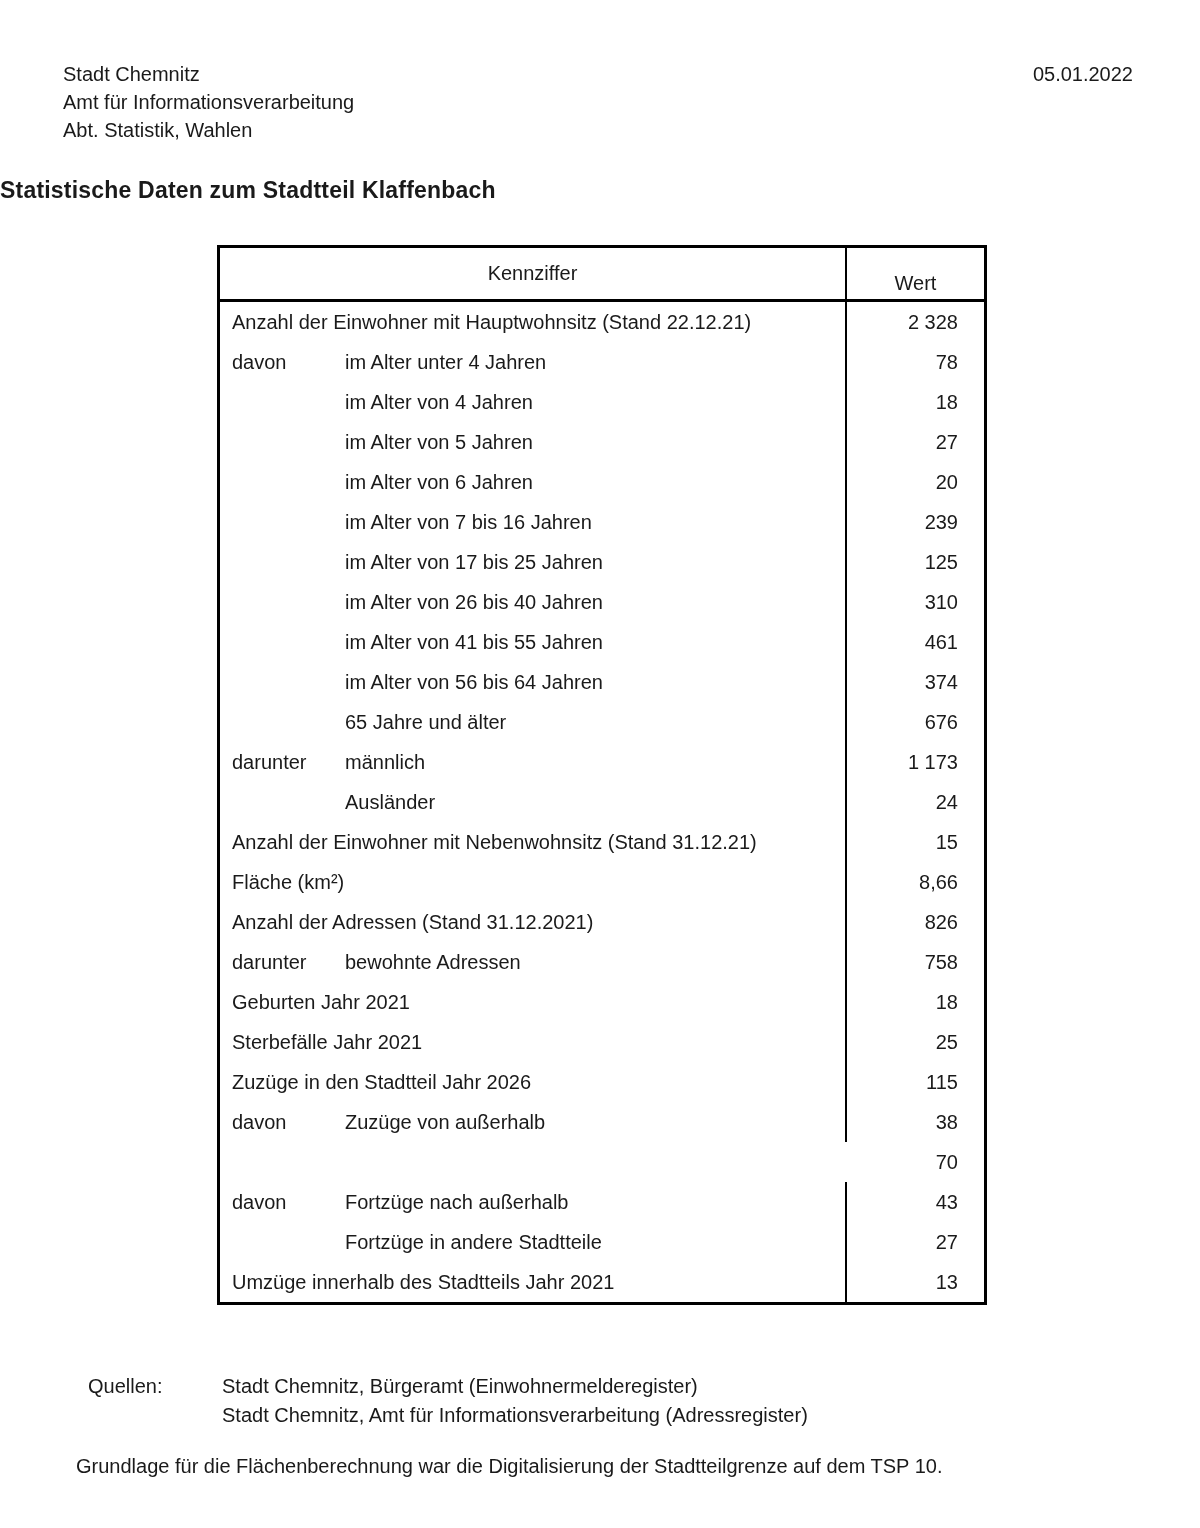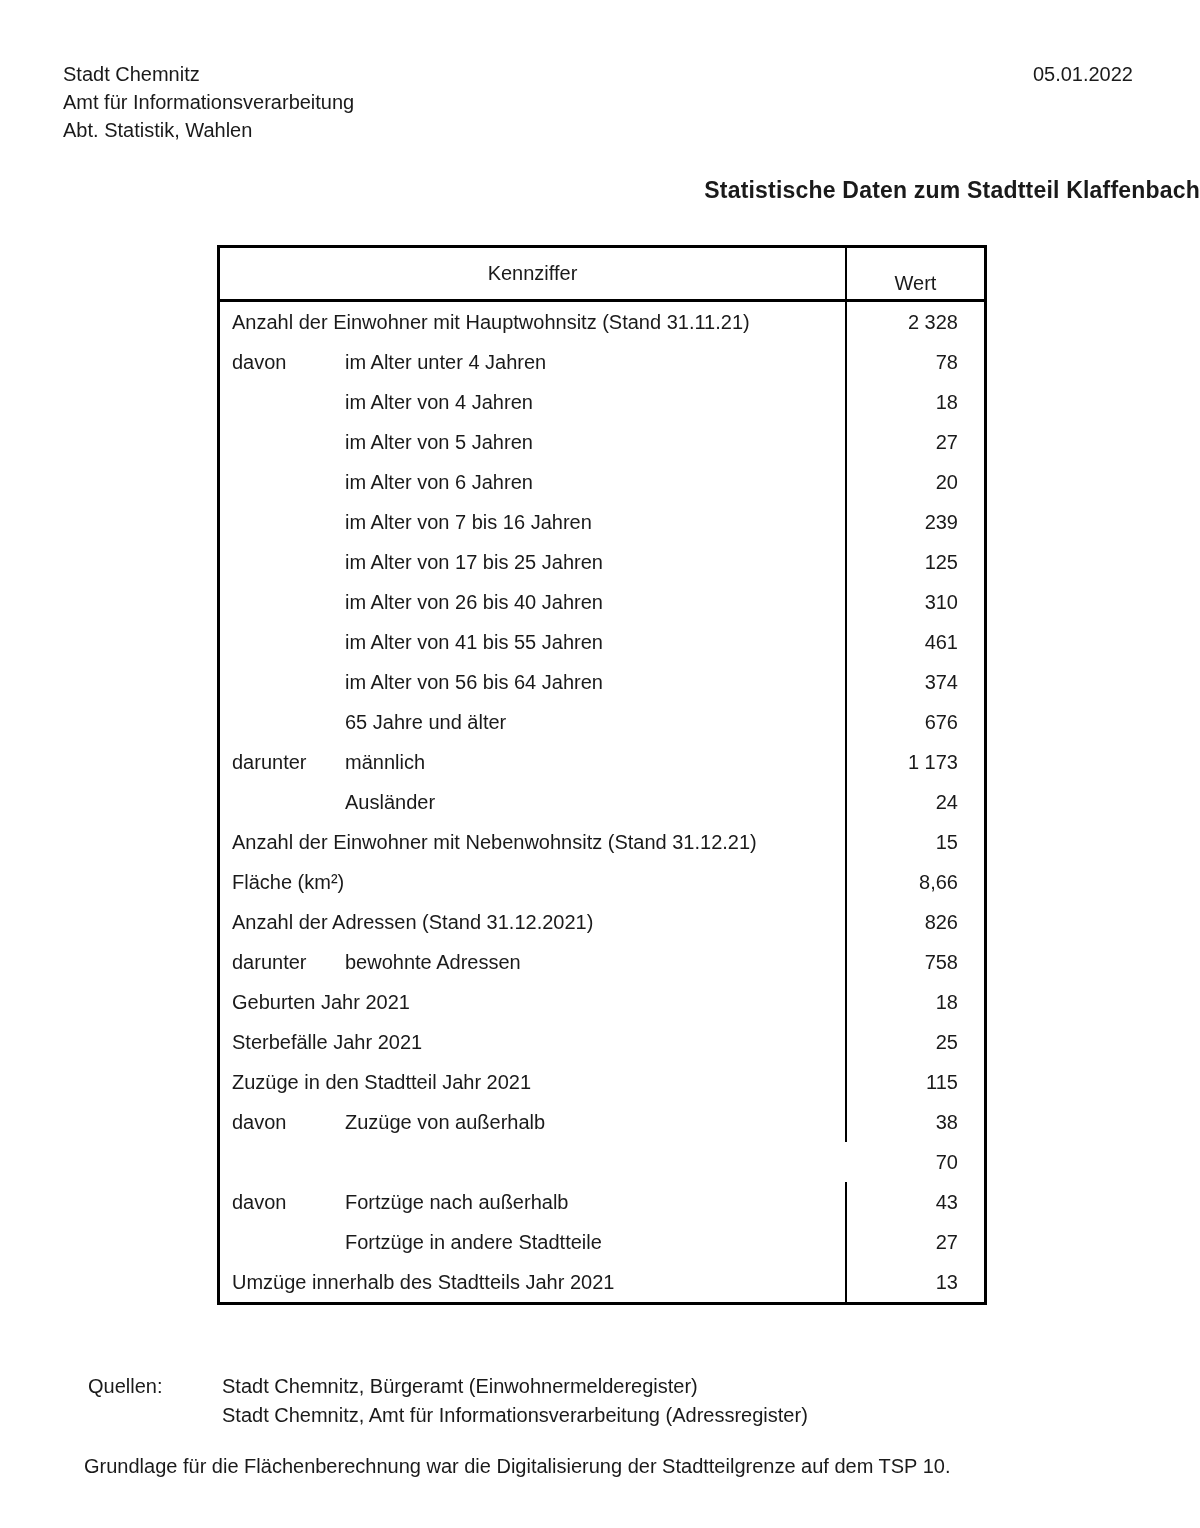--- a/index.html
+++ b/index.html
@@ -14,21 +14,21 @@
   .org-block {
     position: absolute; left: 63px; top: 60px;
     font-size: 20px; line-height: 28px; white-space: nowrap;
   }
   .date {
     position: absolute; right: 67px; top: 63px;
     font-size: 20px; white-space: nowrap;
   }
   .title {
     position: absolute; top: 177px; left: 0; width: 100%;
-    text-align: right; font-size: 23px; font-weight: bold; letter-spacing: 0.2px;
+    text-align: left; font-size: 23px; font-weight: bold; letter-spacing: 0.2px;
   }
 
   .stat-table {
     position: absolute; left: 217px; top: 245px; width: 770px;
     border: 3px solid #000;
   }
   .thead {
     display: flex; height: 54px; border-bottom: 3px solid #000;
     font-size: 20px;
   }
@@ -50,21 +50,21 @@
     display: flex; align-items: center; justify-content: flex-end;
     padding-right: 26px; white-space: nowrap;
   }
 
   .sources {
     position: absolute; left: 88px; top: 1372px;
     display: flex; font-size: 20px; line-height: 29px;
   }
   .sources-label { flex: 0 0 134px; width: 134px; }
   .footnote {
-    position: absolute; left: 84px; top: 1455px;
+    position: absolute; left: 76px; top: 1455px;
     font-size: 20px; white-space: nowrap;
   }
 </style>
 </head>
 <body>
 
 <div class="page">
 
   <div class="org-block">
     <div>Stadt Chemnitz</div>
@@ -77,21 +77,21 @@
   <div class="title">Statistische Daten zum Stadtteil Klaffenbach</div>
 
   <div class="stat-table">
     <div class="thead">
       <div class="th-kenn">Kennziffer</div>
       <div class="th-wert">Wert</div>
     </div>
     <div id="table-body">
         <div class="trow">
           <div class="tcell-left">
-            <span>Anzahl der Einwohner mit Hauptwohnsitz (Stand 31.11.21)</span>
+            <span>Anzahl der Einwohner mit Hauptwohnsitz (Stand 22.12.21)</span>
           </div>
           <div class="tcell-value">2 328</div>
         </div>
         <div class="trow">
           <div class="tcell-left">
             <span class="prefix">davon</span>
             <span>im Alter unter 4 Jahren</span>
           </div>
           <div class="tcell-value">78</div>
         </div>
@@ -204,21 +204,21 @@
           <div class="tcell-value">18</div>
         </div>
         <div class="trow">
           <div class="tcell-left">
             <span>Sterbefälle Jahr 2021</span>
           </div>
           <div class="tcell-value">25</div>
         </div>
         <div class="trow">
           <div class="tcell-left">
-            <span>Zuzüge in den Stadtteil Jahr 2021</span>
+            <span>Zuzüge in den Stadtteil Jahr 2026</span>
           </div>
           <div class="tcell-value">115</div>
         </div>
         <div class="trow">
           <div class="tcell-left">
             <span class="prefix">davon</span>
             <span>Zuzüge von außerhalb</span>
           </div>
           <div class="tcell-value">38</div>
         </div>

